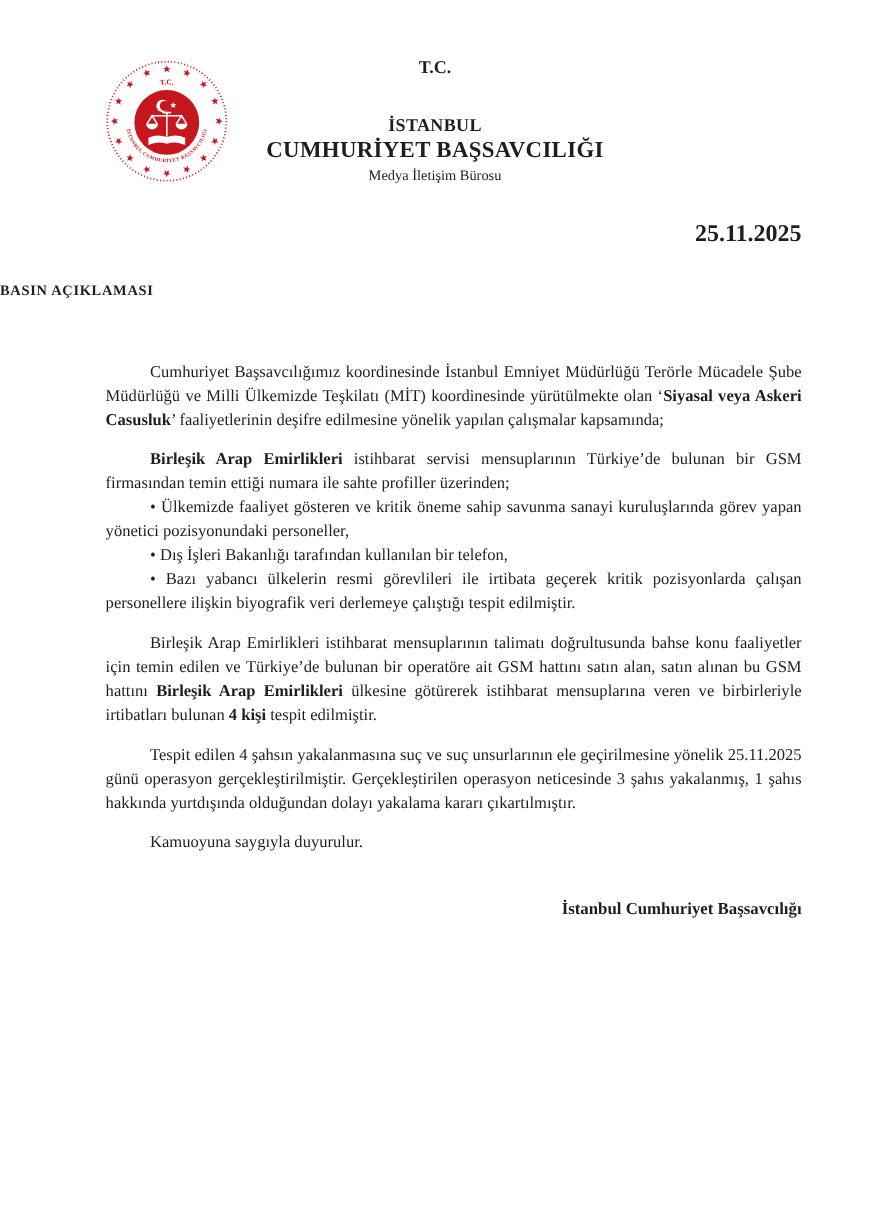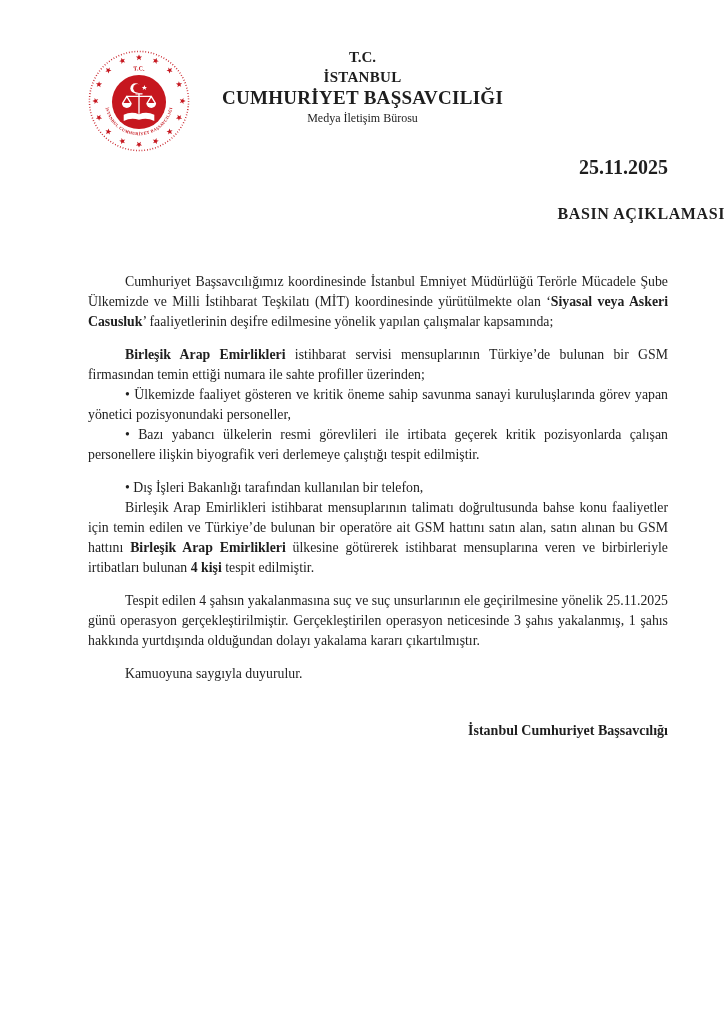--- a/index.html
+++ b/index.html
@@ -8,30 +8,30 @@
   .page {
     position:relative;
     width:725px; height:1024px;
     background:#ffffff;
     overflow:hidden;
     margin:0 auto;
   }
   .letterhead { position:relative; padding-top:47px; text-align:center; }
   .seal { position:absolute; left:88px; top:50px; width:102px; height:102px; }
   .lh-line1 { font-size:15px; font-weight:bold; line-height:20px; }
-  .lh-line2 { font-size:15px; font-weight:bold; line-height:20px; letter-spacing:0.3px; }
+  .lh-line2 { font-size:15px; font-weight:bold; line-height:20px; letter-spacing:0.3px;margin-top:28px; }
   .lh-line3 { font-size:19px; font-weight:bold; line-height:21px; letter-spacing:0.3px; }
   .lh-line4 { font-size:12px; line-height:20px; }
   .date-line {
     margin-top:30px; padding-right:57px;
     text-align:right; font-weight:bold; font-size:20px; line-height:18px;
   }
   .doc-title {
-    margin-top:29px; text-align:right;
-    font-weight:bold; font-size:16px; letter-spacing:0.6px; line-height:18px;
+    margin-top:29px; text-align:left;
+    font-weight:bold; font-size:12px; letter-spacing:0.6px; line-height:18px;
   }
   .document-body {
     margin-top:49px;
     padding:0 57px 0 88px;
     font-size:13.8px; line-height:20px;
     text-align:justify;
   }
   .para { text-indent:37px; }
   .kind-indent       { margin-bottom:13px; }
   .kind-indent_tight { margin-bottom:0; }
@@ -102,25 +102,25 @@
     <div class="lh-line2">İSTANBUL</div>
     <div class="lh-line3">CUMHURİYET BAŞSAVCILIĞI</div>
     <div class="lh-line4">Medya İletişim Bürosu</div>
   </div>
 
   <div class="date-line">25.11.2025</div>
 
   <div class="doc-title">BASIN AÇIKLAMASI</div>
 
   <div class="document-body">
-      <p class="para kind-indent"><span>Cumhuriyet Başsavcılığımız koordinesinde İstanbul Emniyet Müdürlüğü Terörle Mücadele Şube Ülkemizde ve Milli İstihbarat Teşkilatı (MİT) koordinesinde yürütülmekte olan ‘</span><b>Siyasal veya Askeri Casusluk</b><span>’ faaliyetlerinin deşifre edilmesine yönelik yapılan çalışmalar kapsamında;</span></p>
+      <p class="para kind-indent"><span>Cumhuriyet Başsavcılığımız koordinesinde İstanbul Emniyet Müdürlüğü Terörle Mücadele Şube Müdürlüğü ve Milli Ülkemizde Teşkilatı (MİT) koordinesinde yürütülmekte olan ‘</span><b>Siyasal veya Askeri Casusluk</b><span>’ faaliyetlerinin deşifre edilmesine yönelik yapılan çalışmalar kapsamında;</span></p>
       <p class="para kind-indent_tight"><b>Birleşik Arap Emirlikleri</b><span> istihbarat servisi mensuplarının Türkiye’de bulunan bir GSM firmasından temin ettiği numara ile sahte profiller üzerinden;</span></p>
       <p class="para kind-bullet"><span>• </span><span>Ülkemizde faaliyet gösteren ve kritik öneme sahip savunma sanayi kuruluşlarında görev yapan yönetici pozisyonundaki personeller,</span></p>
+      <p class="para kind-bullet"><span>• </span><span>Dış İşleri Bakanlığı tarafından kullanılan bir telefon,</span></p>
       <p class="para kind-bullet_gap"><span>• </span><span>Bazı yabancı ülkelerin resmi görevlileri ile irtibata geçerek kritik pozisyonlarda çalışan personellere ilişkin biyografik veri derlemeye çalıştığı tespit edilmiştir.</span></p>
-      <p class="para kind-bullet"><span>• </span><span>Dış İşleri Bakanlığı tarafından kullanılan bir telefon,</span></p>
       <p class="para kind-indent"><span>Birleşik Arap Emirlikleri istihbarat mensuplarının talimatı doğrultusunda bahse konu faaliyetler için temin edilen ve Türkiye’de bulunan bir operatöre ait GSM hattını satın alan, satın alınan bu GSM hattını </span><b>Birleşik Arap Emirlikleri</b><span> ülkesine götürerek istihbarat mensuplarına veren ve birbirleriyle irtibatları bulunan </span><b>4 kişi</b><span> tespit edilmiştir.</span></p>
       <p class="para kind-indent"><span>Tespit edilen 4 şahsın yakalanmasına suç ve suç unsurlarının ele geçirilmesine yönelik 25.11.2025 günü operasyon gerçekleştirilmiştir. Gerçekleştirilen operasyon neticesinde 3 şahıs yakalanmış, 1 şahıs hakkında yurtdışında olduğundan dolayı yakalama kararı çıkartılmıştır.</span></p>
       <p class="para kind-indent"><span>Kamuoyuna saygıyla duyurulur.</span></p>
     </div>
 
   <div class="signature">İstanbul Cumhuriyet Başsavcılığı</div>
 
 </div>
 
 </body></html>

